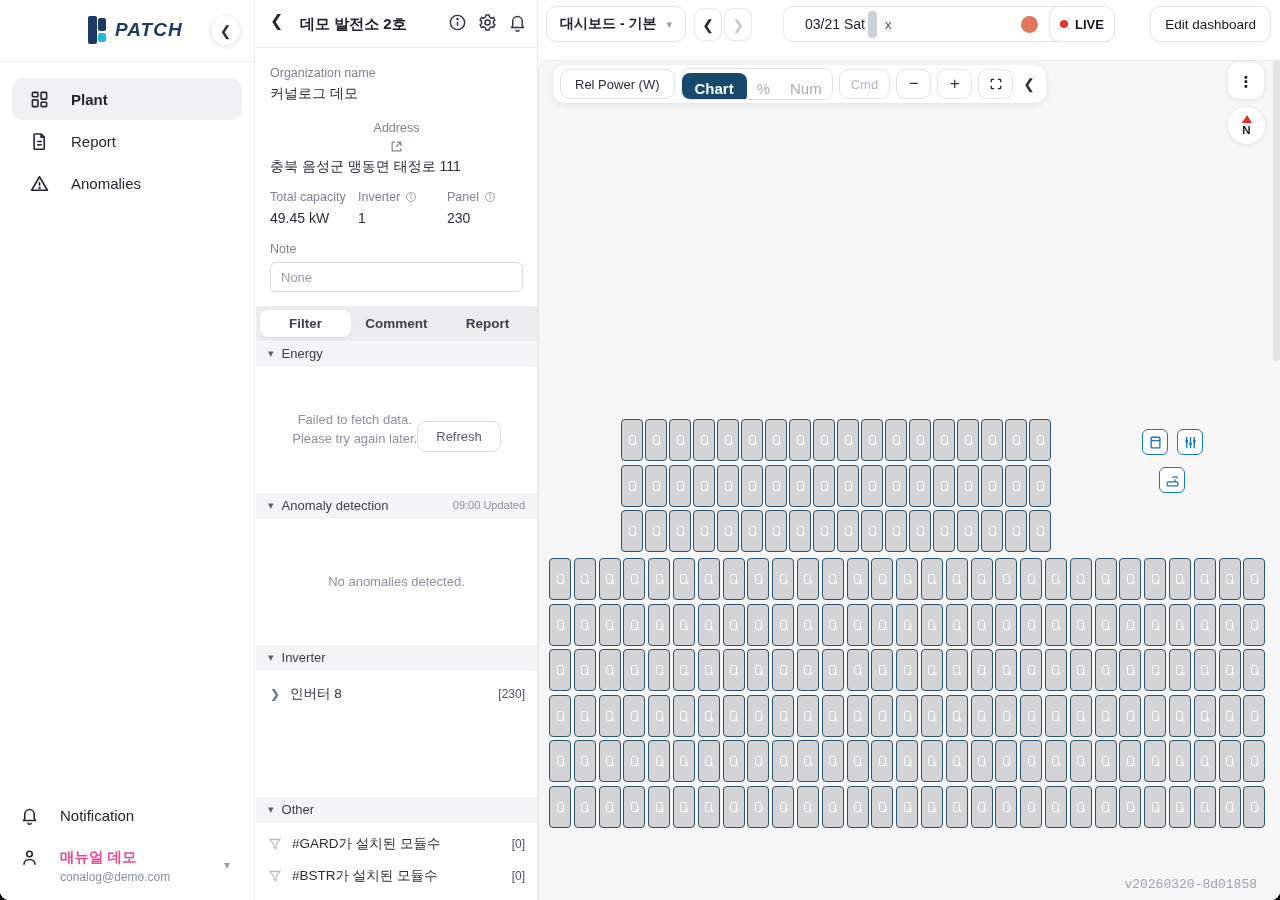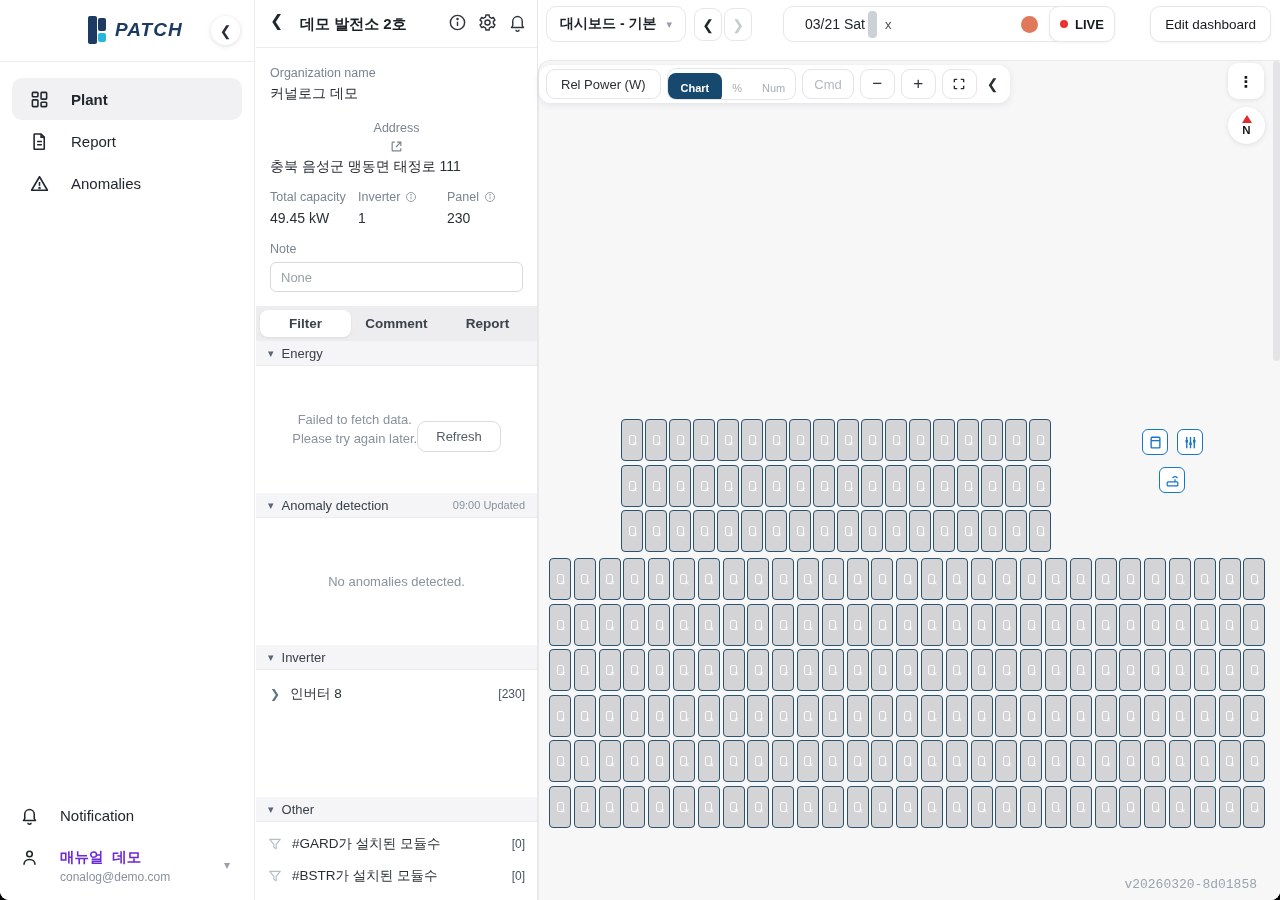--- a/index.html
+++ b/index.html
@@ -19,21 +19,21 @@
   .collapse-btn { position:absolute; right:14px; top:16px; width:29px; height:29px; border-radius:50%; background:#fff;
                   box-shadow:0 1px 5px rgba(0,0,0,.14); display:flex; align-items:center; justify-content:center;
                   font-size:14px; color:#2a2f36; cursor:pointer; }
   .side-menu { padding:16px 12px; display:flex; flex-direction:column; gap:0; }
   .side-item { display:flex; align-items:center; gap:22px; height:42px; padding:0 18px; border-radius:10px; font-size:15px; color:#22272e; cursor:pointer; }
   .side-item.active { background:#f1f1f3; font-weight:600; }
   .side-item svg { flex:0 0 auto; }
   .sidebar-bottom { position:absolute; left:0; right:0; bottom:16px; padding:0 20px; }
   .notif-row { display:flex; align-items:center; gap:21px; height:34px; margin-bottom:16px; font-size:15px; color:#22272e; cursor:pointer; }
   .user-row { position:relative; display:flex; align-items:flex-start; gap:21px; cursor:pointer; }
-  .user-name { font-size:14.5px; font-weight:700; color:#6d28d9;font-family:Liberation Mono, monospace; }
+  .user-name { font-size:14.5px; font-weight:700; color:#ec4899; }
   .user-email { font-size:12px; color:#8a919c; margin-top:3px; }
   .user-chevron { position:absolute; right:4px; top:10px; color:#9aa0a8; font-size:12px; }
 
   
   .detail { position:absolute; left:256px; top:0; width:282px; height:100%; background:#fff; border-right:1px solid #e7e7ea; }
   .detail-header { position:relative; height:48px; border-bottom:1px solid #ececef; display:flex; align-items:center; }
   .back-btn { position:absolute; left:14px; top:13px; font-size:16px; color:#22272e; cursor:pointer; line-height:1; }
   .detail-title { position:absolute; left:44px; top:15px; font-size:15px; font-weight:700; color:#1b2027; }
   .detail-header-icons { position:absolute; right:10px; top:13px; display:flex; gap:11px; color:#30353c; }
   .detail-header-icons span { cursor:pointer; display:flex; }
@@ -87,26 +87,26 @@
   .slider-handle { position:absolute; left:84px; top:4px; width:9px; height:27px; background:#ccd1d8; border-radius:4px; cursor:grab; }
   .cursor-label { position:absolute; left:101px; top:10px; font-size:13px; color:#4a5058; }
   .orange-dot { position:absolute; right:31px; top:9px; width:17px; height:17px; border-radius:50%; background:#E0795B; }
   .live-pill { position:absolute; left:511px; top:6px; width:66px; height:36px; justify-content:center; gap:7px; box-shadow:0 1px 3px rgba(0,0,0,.05); }
   .live-dot { width:8px; height:8px; border-radius:50%; background:#ED3232; }
   .live-text { font-size:13px; font-weight:700; color:#16191d; }
   .edit-btn { position:absolute; right:9px; top:6px; height:36px; padding:0 14px; font-size:13.5px; color:#16191d; box-shadow:0 1px 3px rgba(0,0,0,.05); }
 
   .canvas { position:absolute; left:0; right:0; top:60px; bottom:0; background:#f7f7f8; border-top:1px solid #e9e9eb; border-left:1px solid #e9e9eb; border-radius:12px 0 0 0; }
 
-  .toolbar { position:absolute; left:0; top:4px; background:#fff; border-radius:12px; box-shadow:0 2px 7px rgba(25,35,55,.09);
+  .toolbar { position:absolute; left:14px; top:4px; background:#fff; border-radius:12px; box-shadow:0 2px 7px rgba(25,35,55,.09);
              display:flex; align-items:center; gap:6px; padding:4px 7px; height:38px; }
   .tb-btn { height:30px; display:flex; align-items:center; justify-content:center; border:1px solid #e5e5e9; border-radius:9px; background:#fff; cursor:pointer; font-family:inherit; }
   .metric-btn { padding:0 14px; font-size:13px; color:#2a2f36; }
   .seg-group { display:flex; align-items:center; height:32px; border:1px solid #e5e5e9; border-radius:9px; overflow:hidden; }
-  .seg { height:100%; display:flex; align-items:center; justify-content:center; font-size:11px; color:#a8adb5; cursor:pointer; padding:0 10px;margin-top:8px; }
+  .seg { height:100%; display:flex; align-items:center; justify-content:center; font-size:15px; color:#a8adb5; cursor:pointer; padding:0 10px;margin-top:8px; }
   .seg.active { background:#17496E; color:#fff; border-radius:8px; font-weight:600; padding:0 13px; }
   .cmd-btn { padding:0 11px; font-size:13px; color:#b3b8c0; }
   .zoom-btn { width:35px; font-size:17px; color:#2a2f36; }
   .fs-btn { width:35px; color:#2a2f36; }
   .tb-collapse { width:20px; display:flex; align-items:center; justify-content:center; font-size:14px; color:#2a2f36; cursor:pointer; }
 
   .more-btn { position:absolute; right:16px; top:2px; width:36px; height:36px; background:#fff; border-radius:10px;
               box-shadow:0 1px 5px rgba(0,0,0,.10); display:flex; align-items:center; justify-content:center; cursor:pointer; }
   .more-dots { font-size:15px; font-weight:700; color:#16191d; letter-spacing:0; line-height:1; }
   .compass { position:absolute; right:15px; top:46px; width:37px; height:37px; border-radius:50%; background:#fff;

